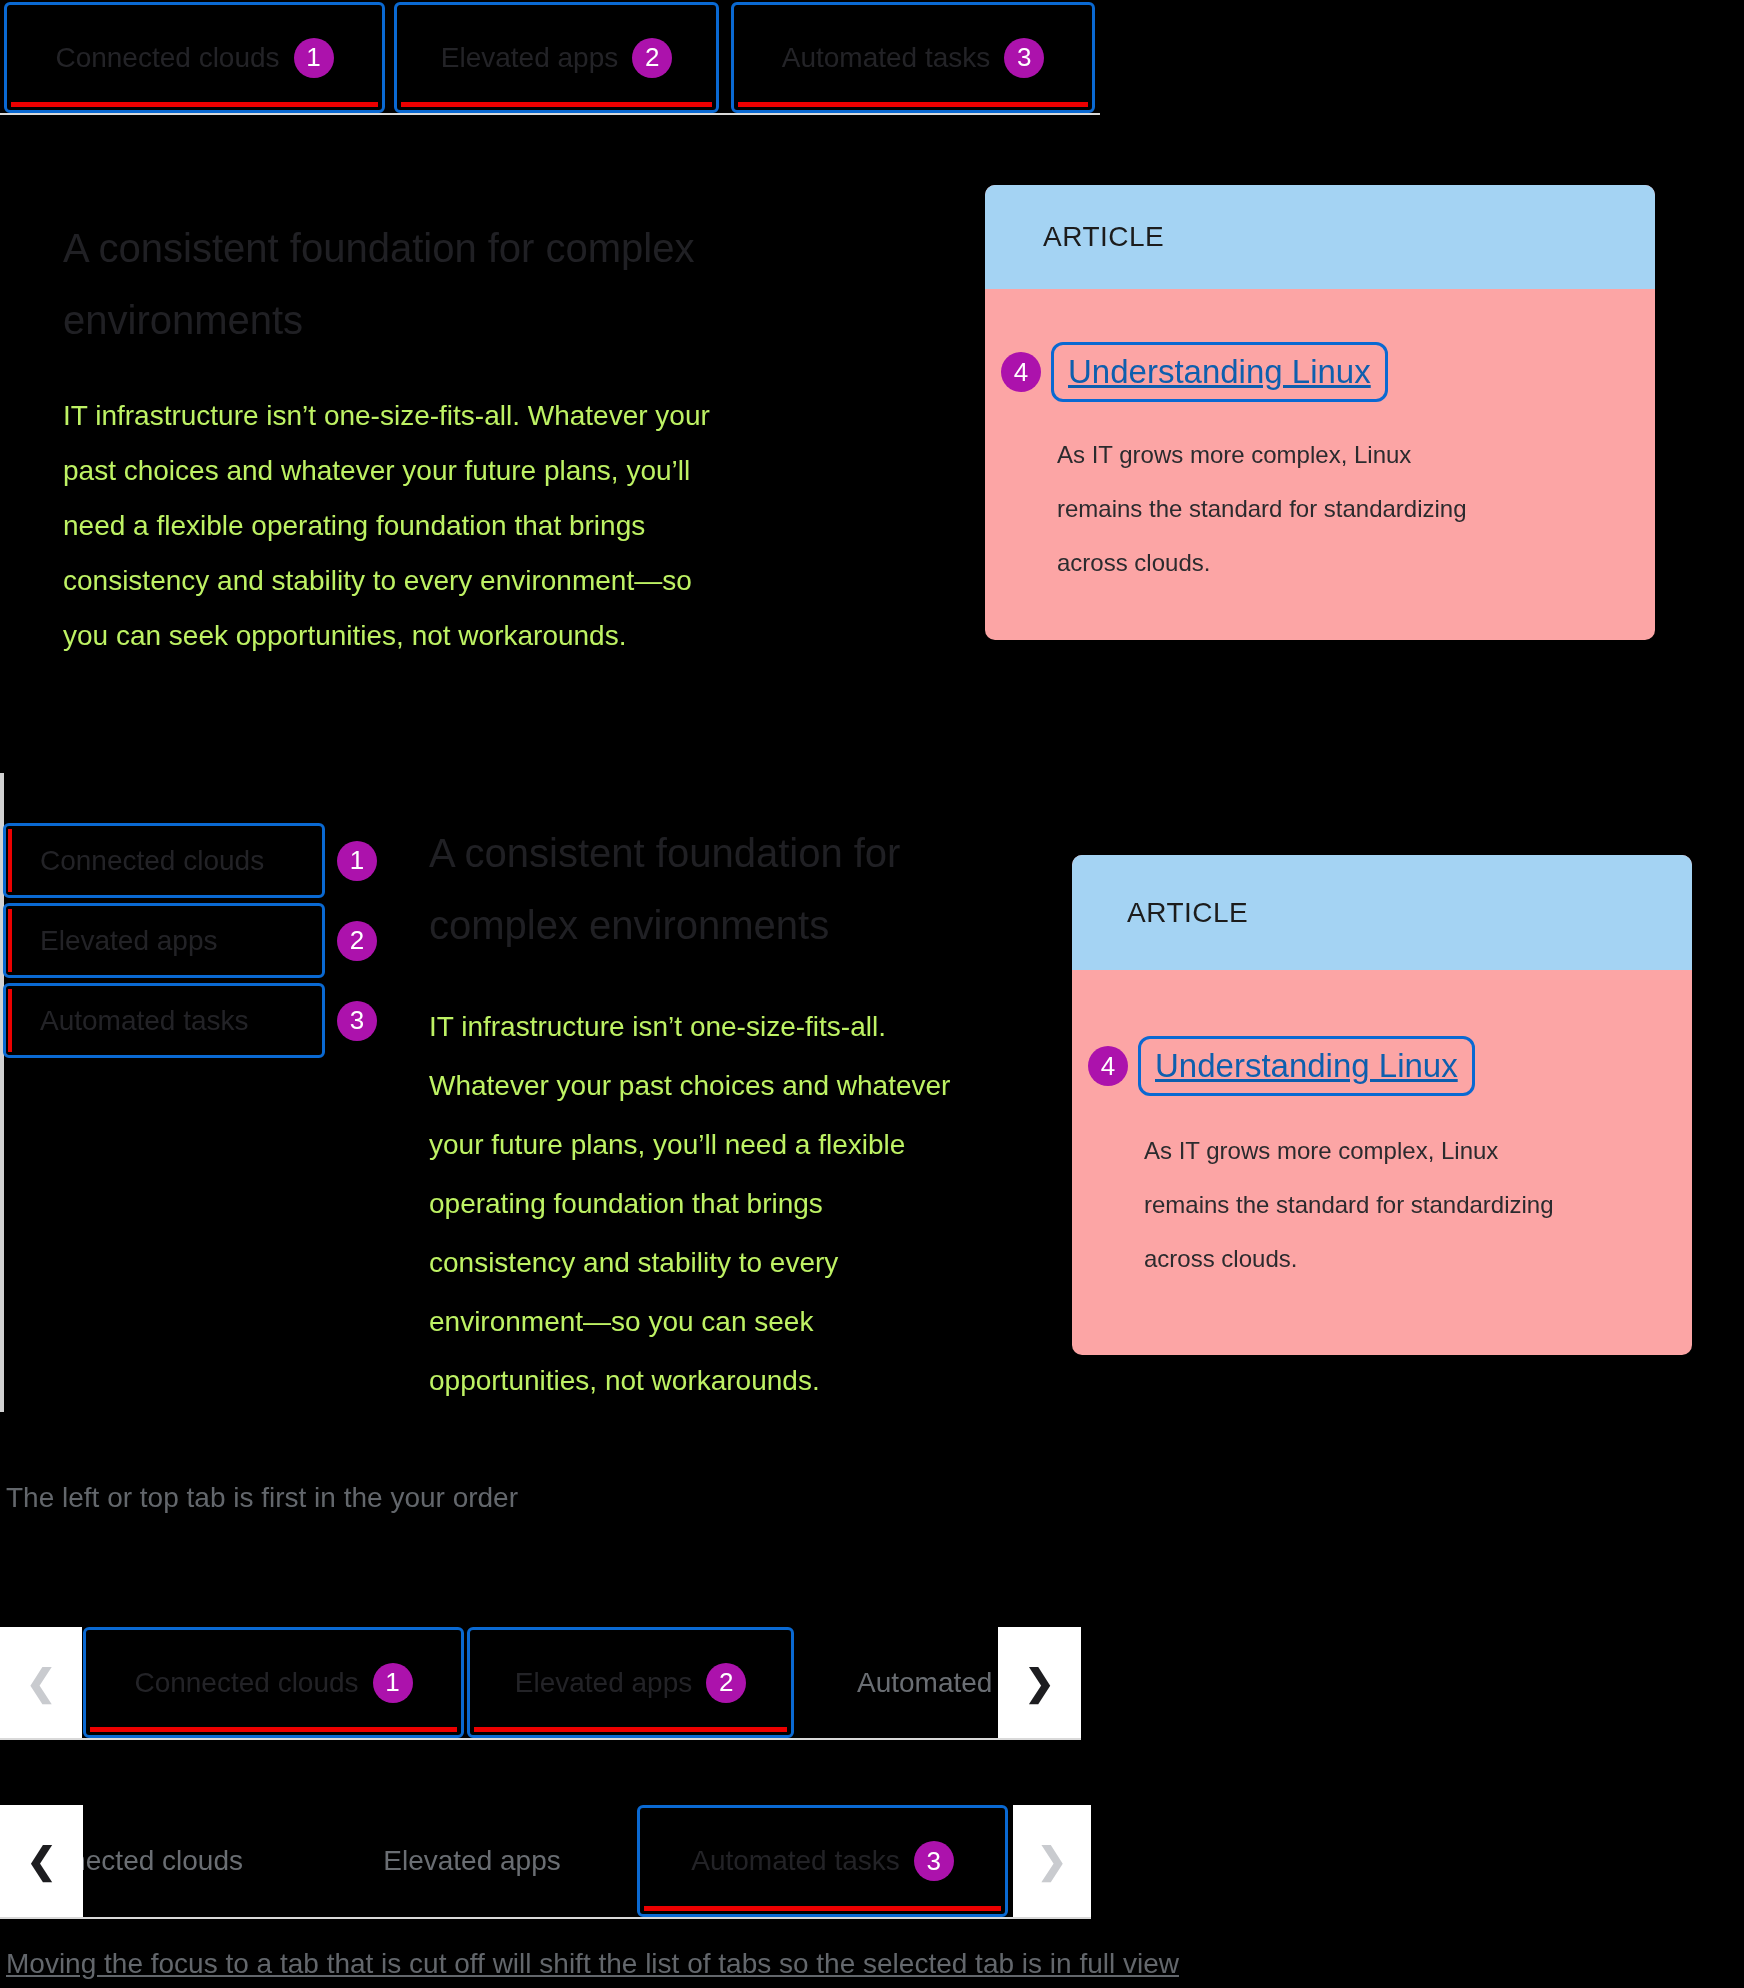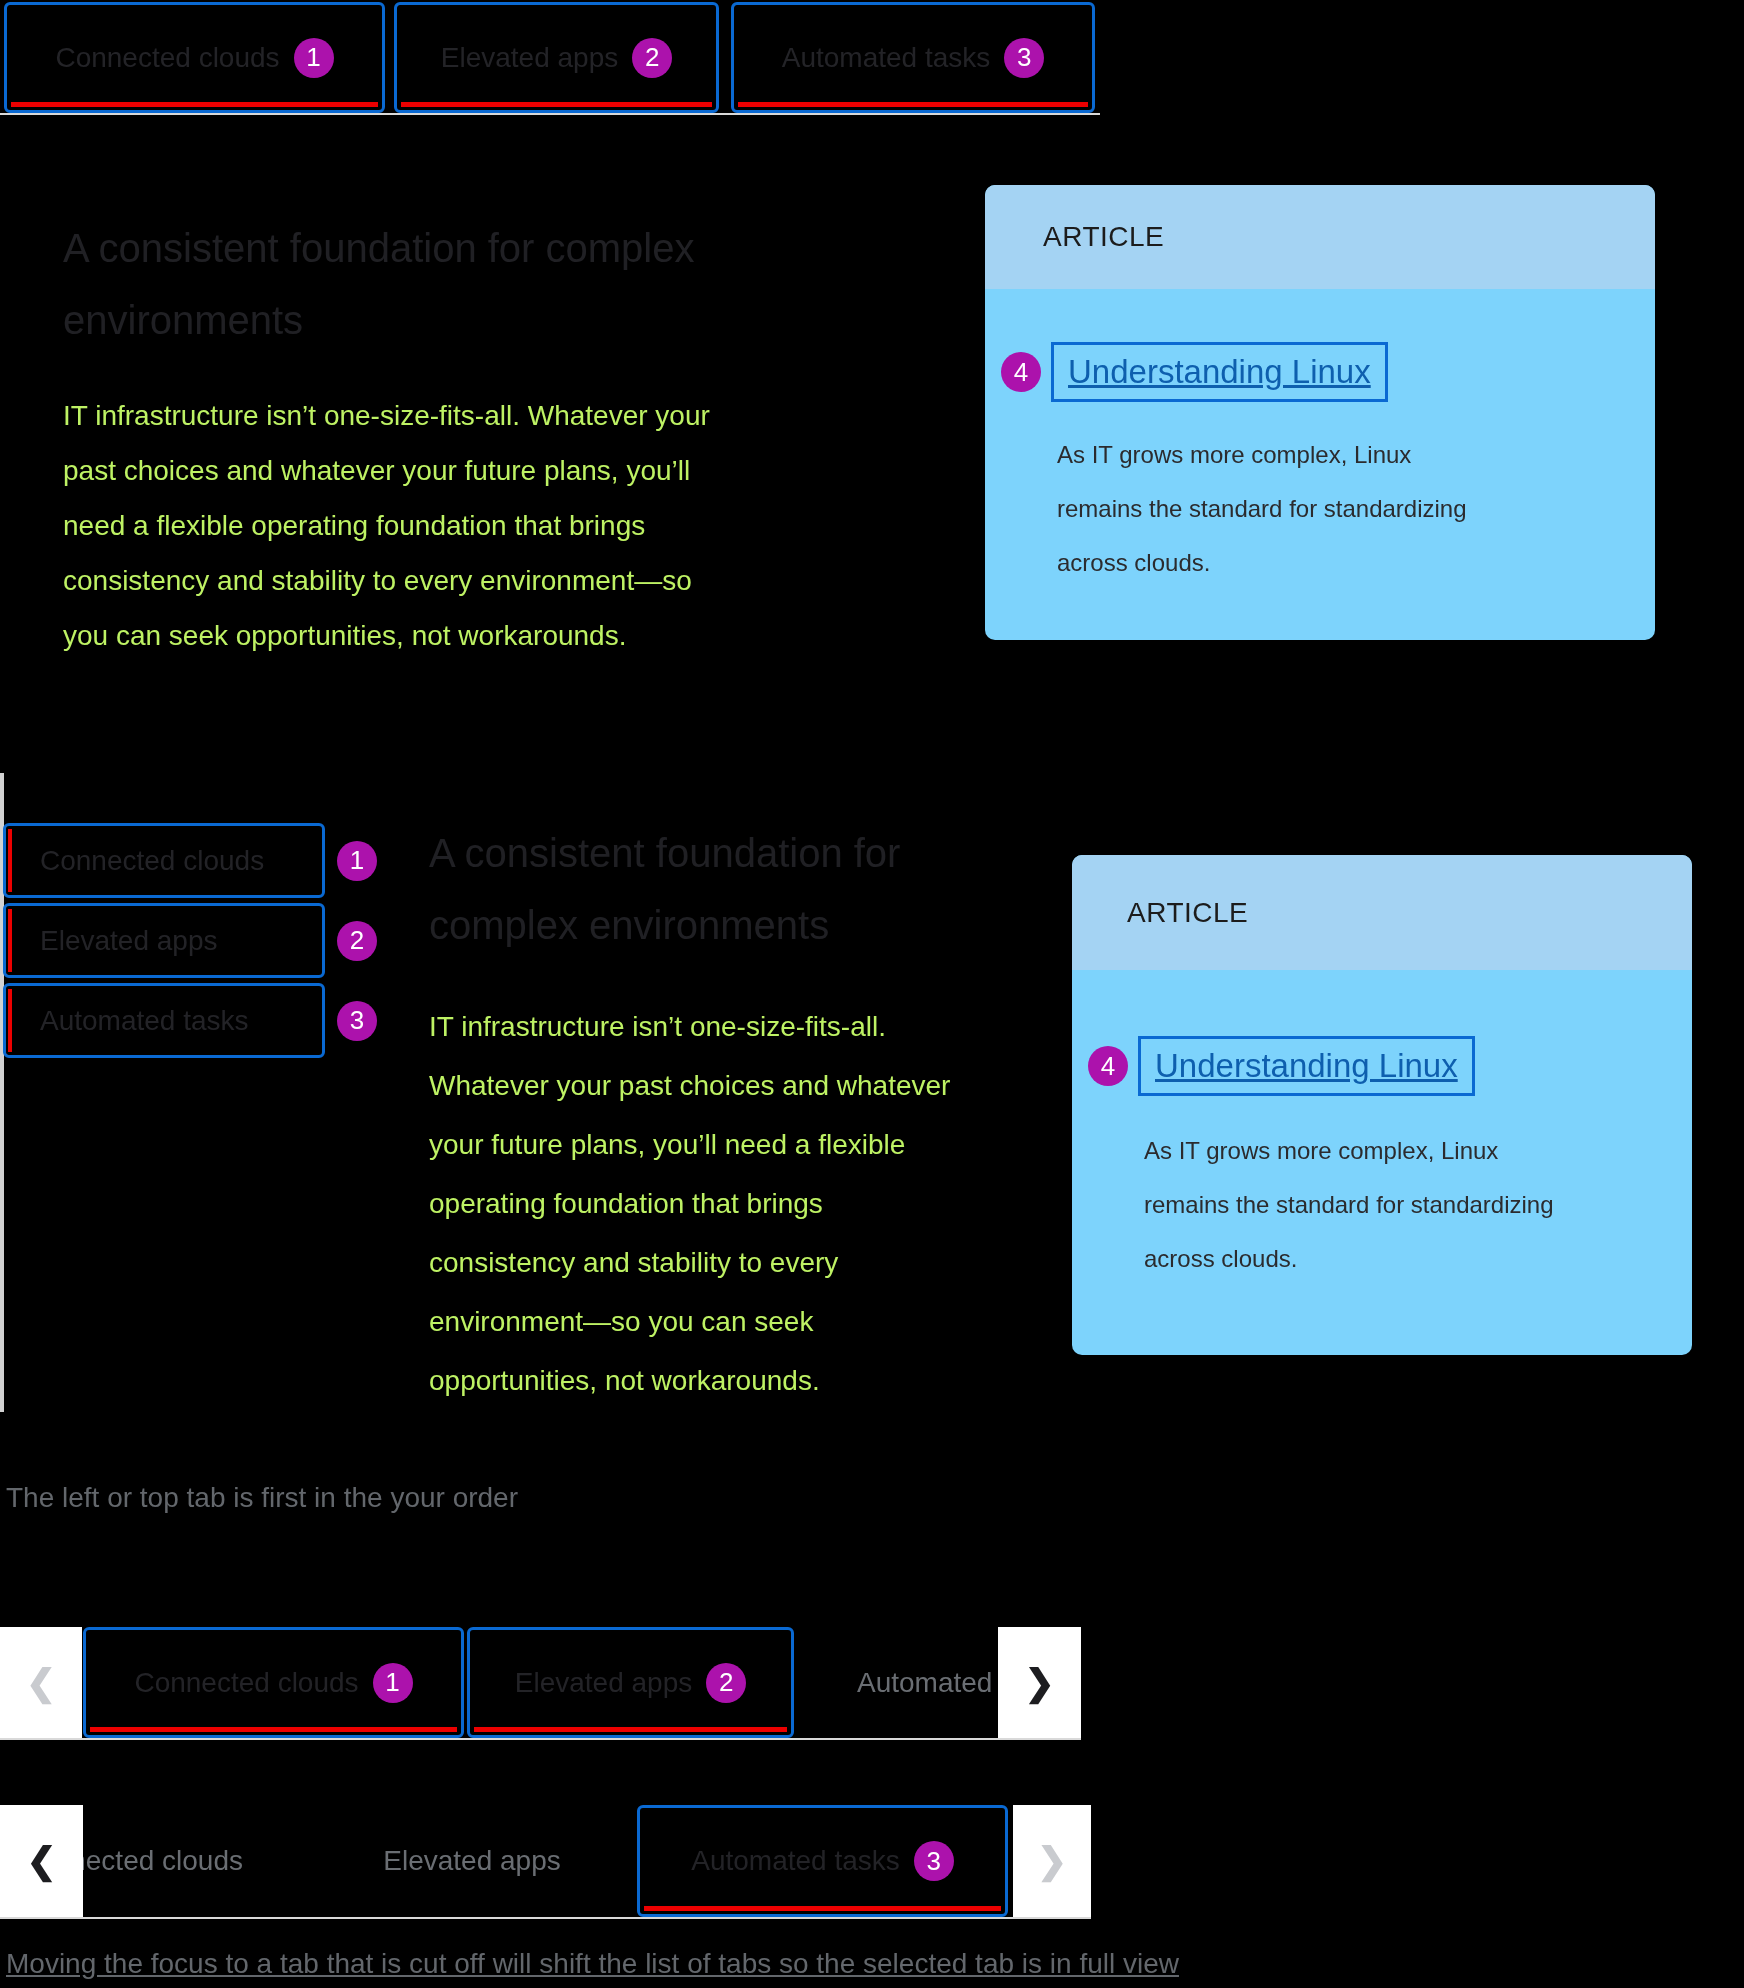--- a/index.html
+++ b/index.html
@@ -19,28 +19,28 @@
   .htab .underline{position:absolute;left:4px;right:4px;bottom:3px;height:5px;background:#ed0000;}
   .htab.w1{width:375px;}
   .htab.w2{width:319px;margin-left:9px;}
   .htab.w3{width:358px;margin-left:12px;}
 
   .heading{font-size:40px;font-weight:500;color:#202024;line-height:72px;}
   .heading-a{position:absolute;left:63px;top:212px;width:650px;}
   .para{font-size:28px;color:#bef264;line-height:55px;}
   .para-a{position:absolute;left:63px;top:388px;width:655px;}
 
-  .card{position:absolute;background:#7dd3fc;border-radius:10px;overflow:hidden;}
+  .card{position:absolute;background:#fca5a5;border-radius:10px;overflow:hidden;}
   .card-a{left:985px;top:185px;width:670px;height:455px;}
   .card-header{background:#a4d3f3;display:flex;align-items:center;padding-left:58px;
                font-size:28px;letter-spacing:0.5px;color:#1c1c1c;}
   .card-a .card-header{height:104px;}
   .card-body-a{padding:53px 40px 0 16px;}
   .link-row{display:flex;align-items:center;gap:10px;}
-  .link-box{border:3px solid #0a69d2;border-radius:0;padding:8px 14px;}
+  .link-box{border:3px solid #0a69d2;border-radius:12px;padding:8px 14px;}
   .link{font-size:33px;color:#0e5fae;text-decoration:underline;white-space:nowrap;}
   .card-desc{font-size:24px;line-height:54px;color:#2b2b2e;}
   .desc-a{margin:26px 0 0 56px;width:440px;}
 
   
   .section-b{position:absolute;left:0;top:773px;width:1744px;height:639px;border-left:4px solid #d2d2d2;}
   .vtabs{position:absolute;left:-1px;top:50px;}
   .vtab-row{display:flex;align-items:center;margin-bottom:5px;}
   .vtab{position:relative;width:282px;height:69px;border:3px solid #0a69d2;border-radius:6px;background:#000;
         display:flex;align-items:center;padding-left:34px;font-size:28px;color:#232327;}

